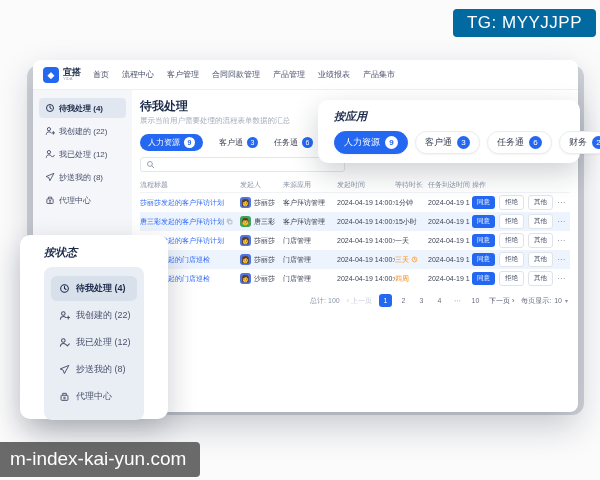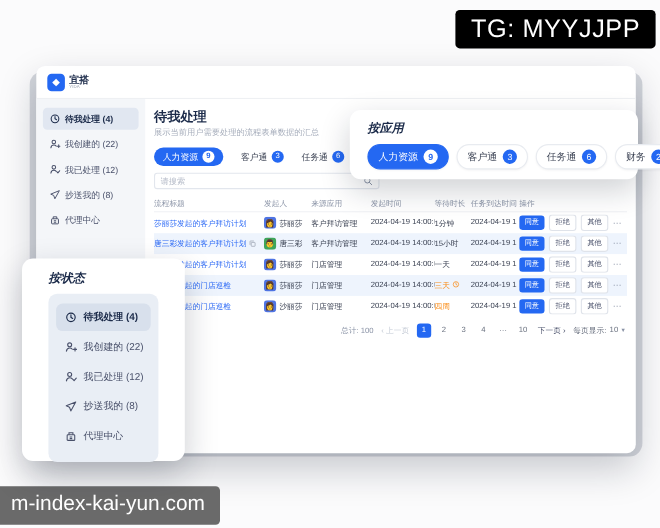--- a/index.html
+++ b/index.html
@@ -4,22 +4,22 @@
 <style>
   * { margin:0; padding:0; box-sizing:border-box; }
   html,body { width:600px; height:480px; overflow:hidden; }
   body {
     font-family:"Liberation Sans","DejaVu Sans",sans-serif;
     background:#fbfbfc; position:relative; color:#3c4354;
   }
 
   
   .tg-badge {
-    position:absolute; top:9px; right:4px; background:#000000; color:#fff;
-    font-size:23px; letter-spacing:.5px; padding:4px 14px; border-radius:4px;
+    position:absolute; top:9px; right:4px; background:#0369a1; color:#fff;
+    font-size:17px; letter-spacing:.5px; padding:4px 14px; border-radius:4px;
   }
   .domain-badge {
     position:absolute; bottom:3px; left:0; background:#6a6a6a; color:#fff;
     font-size:19px; padding:6px 14px 7px 10px; border-radius:0 4px 4px 0;
   }
 
   
   .window {
     position:absolute; left:33px; top:60px; width:545px; height:352px;
     background:#fff; border-radius:8px;
@@ -148,20 +148,29 @@
   <div class="window-inner">
 
     <div class="navbar">
       <div class="logo">
         <div class="logo-mark">◆</div>
         <div class="logo-text">
           <div class="logo-title">宜搭</div>
           <div class="logo-sub">YIDA</div>
         </div>
       </div>
+      <div class="nav-items" id="nav-items">
+          <span class="nav-item">首页</span>
+          <span class="nav-item">流程中心</span>
+          <span class="nav-item">客户管理</span>
+          <span class="nav-item">合同回款管理</span>
+          <span class="nav-item">产品管理</span>
+          <span class="nav-item">业绩报表</span>
+          <span class="nav-item">产品集市</span>
+        </div>
     </div>
 
     <div class="window-body">
       <div class="sidebar" id="sidebar">
           <div class="side-item active">
             <span class="icon">
               <svg viewBox="0 0 16 16">
                 <circle cx="8" cy="8" r="5.6" fill="none" stroke="currentColor" stroke-width="1.5"></circle>
                 <path d="M8 4.8V8l2.3 1.4" fill="none" stroke="currentColor" stroke-width="1.5" stroke-linecap="round"></path>
               </svg>
@@ -224,21 +233,20 @@
               <span>任务通</span>
               <span class="count-badge">6</span>
             </div>
             <div class="tab">
               <span>财务</span>
               <span class="count-badge">2</span>
             </div>
           </div>
 
         <div class="search-box">
-          <input placeholder="请搜索" style="">
           <span class="icon">
               <svg viewBox="0 0 16 16">
                 <circle cx="7" cy="7" r="4.3" fill="none" stroke="currentColor" stroke-width="1.6"></circle>
                 <path d="M10.3 10.3L14 14" stroke="currentColor" stroke-width="1.6" stroke-linecap="round"></path>
               </svg>
             </span>
         </div>
 
         <div class="table">
           <div class="t-row t-head" id="table-head">

